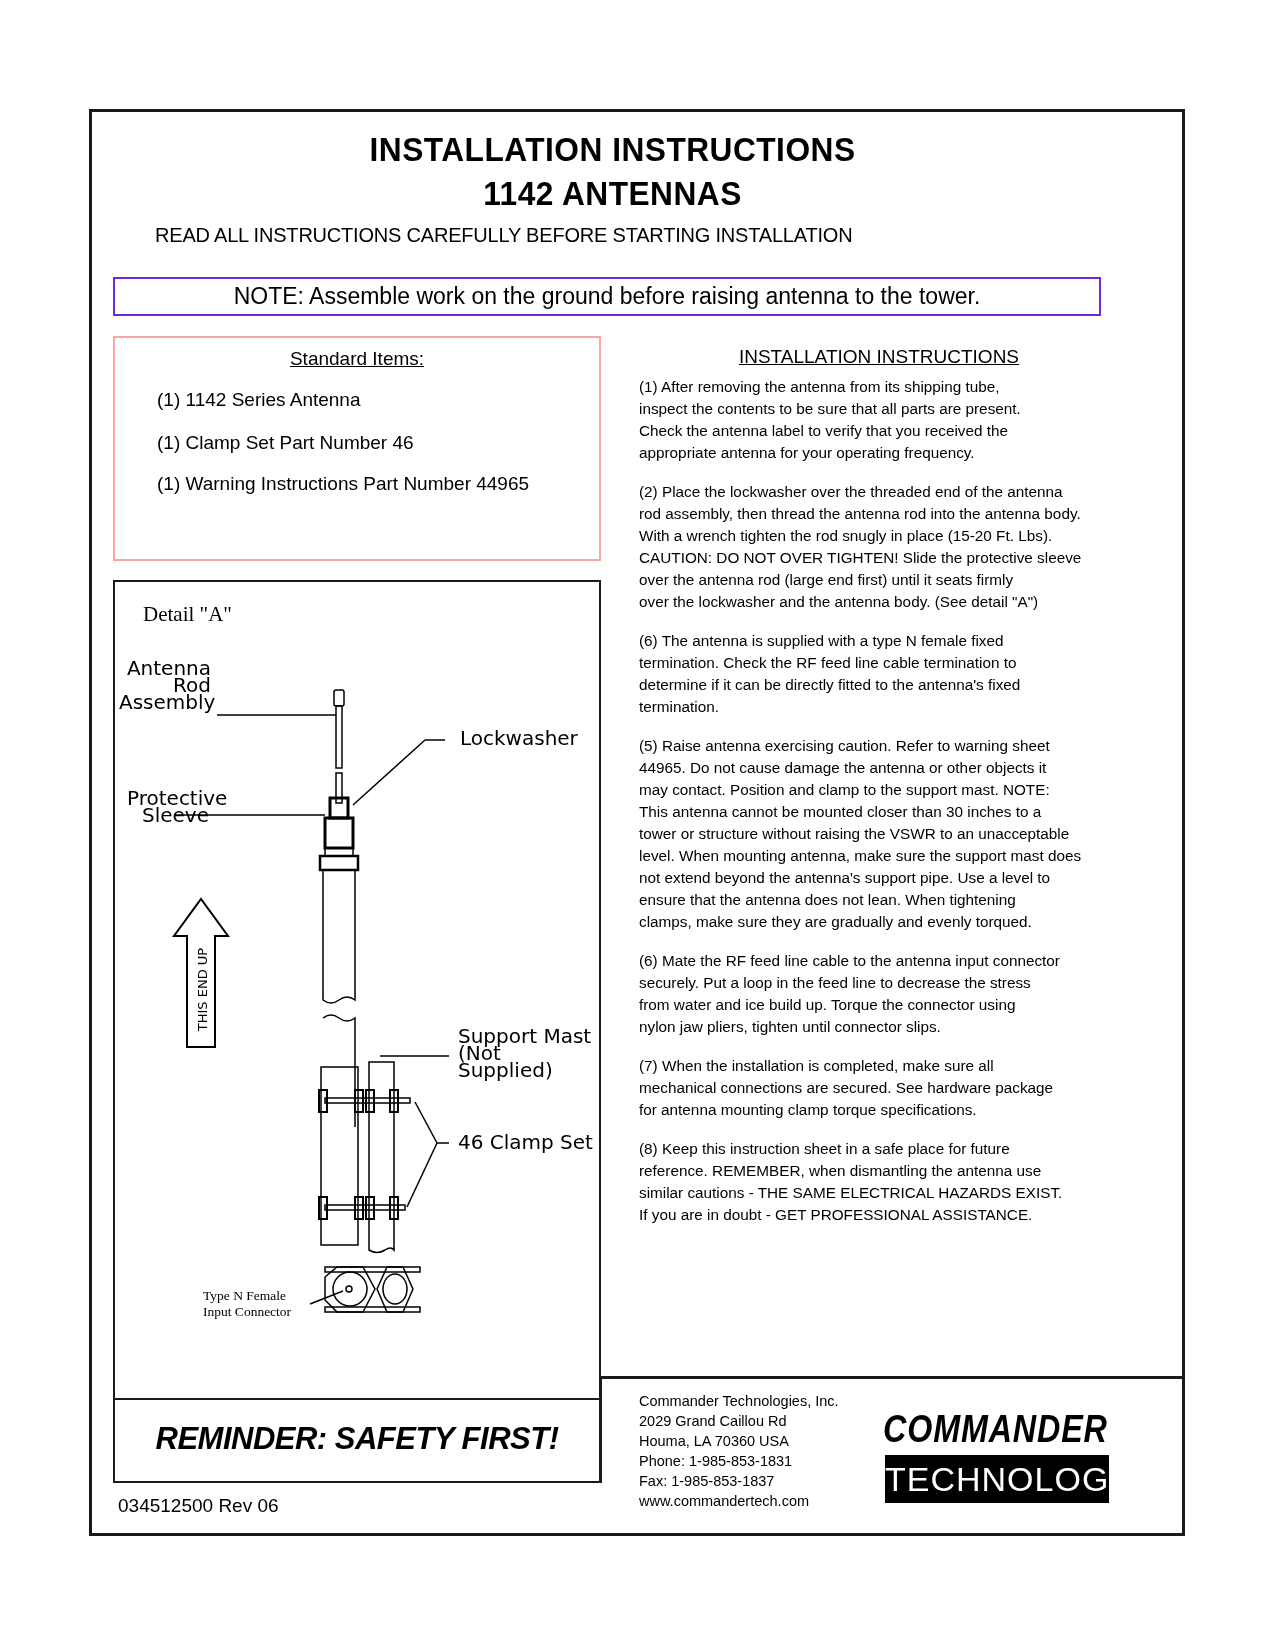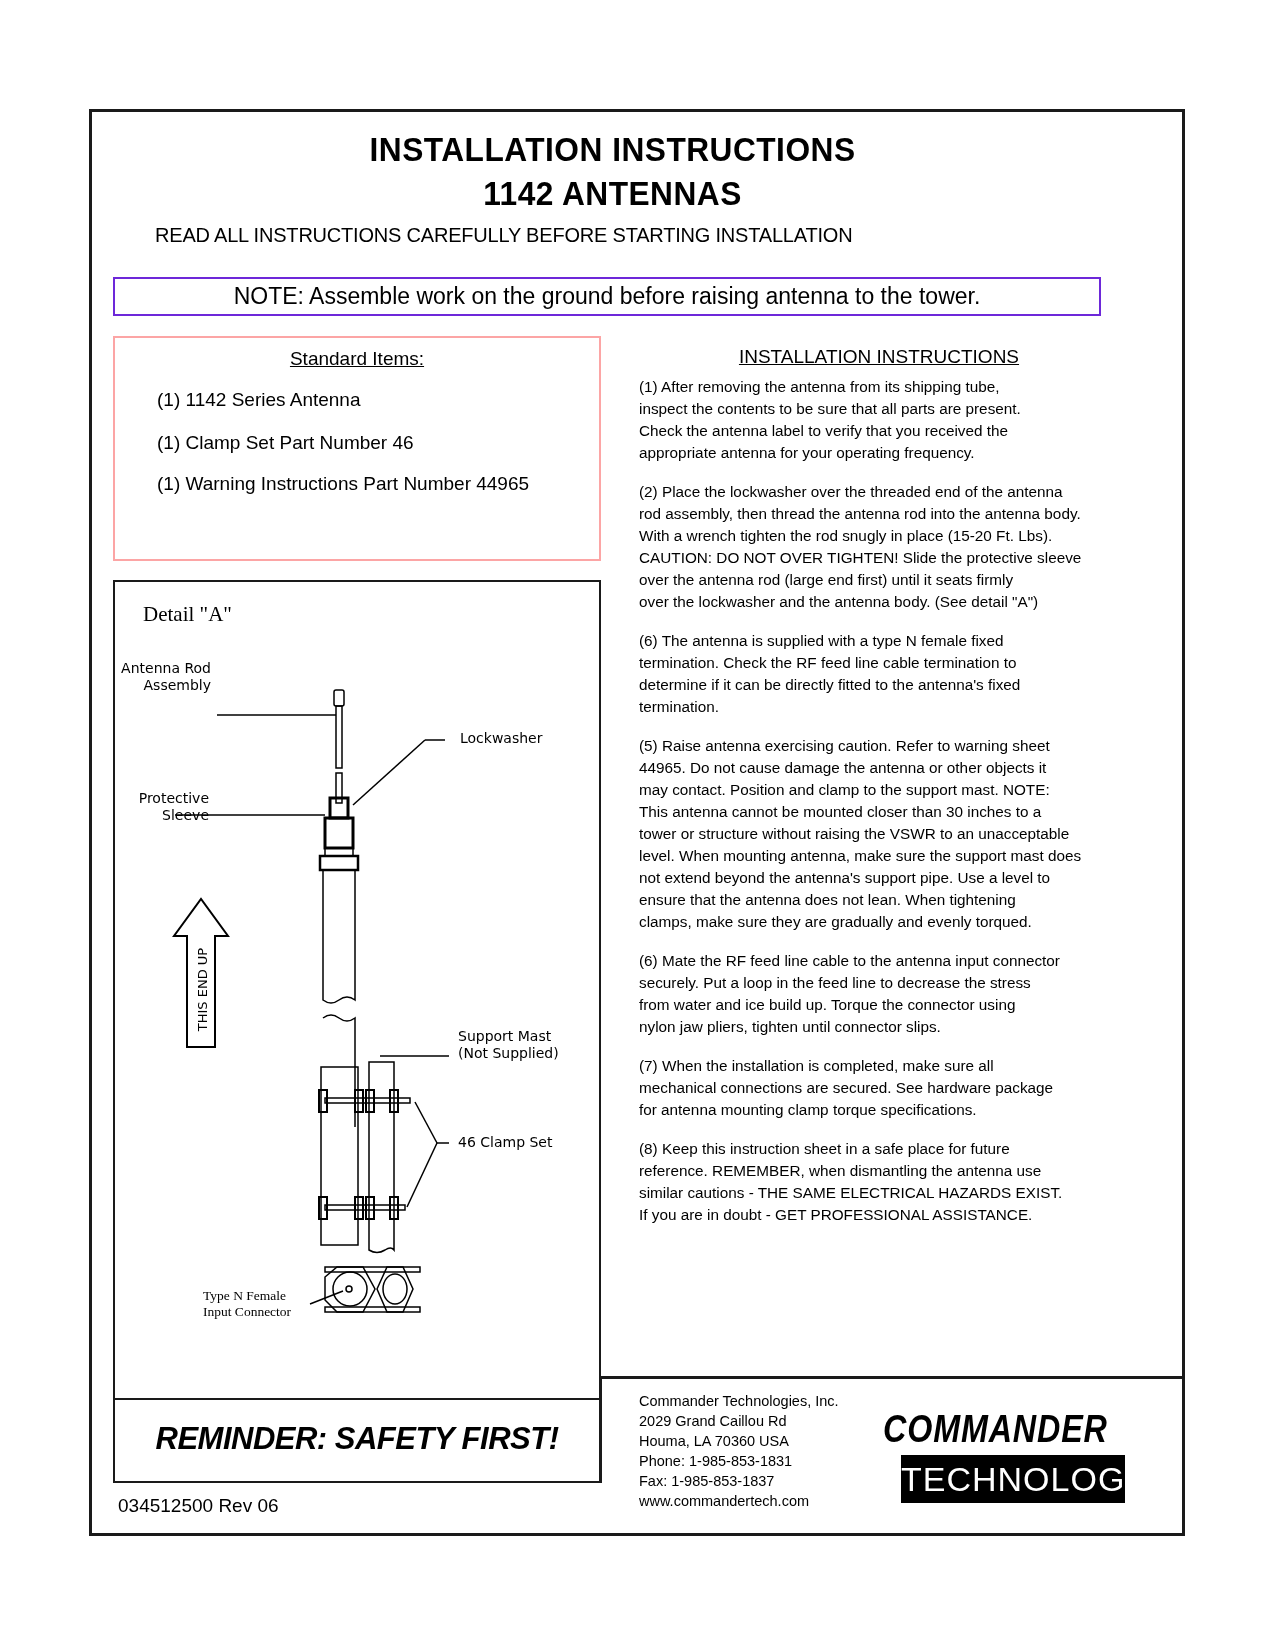--- a/index.html
+++ b/index.html
@@ -9,33 +9,33 @@
   .t1 { top:131px; left:-25px; }
   .t2 { top:175px; left:-25px; }
   .readall { position:absolute; top:224px; left:155px; width:920px; font-size:20px; letter-spacing:-0.2px; }
   .note { position:absolute; left:113px; top:277px; width:988px; height:39px; border:2px solid #6d28d9; box-sizing:border-box; text-align:center; font-size:23px; line-height:35px; font-family:"Liberation Sans Narrow","Liberation Sans", sans-serif; }
   .std { position:absolute; left:113px; top:336px; width:488px; height:225px; border:2px solid #fca5a5; box-sizing:border-box; font-family:"Liberation Sans", sans-serif; }
   .std .hdr { position:absolute; top:10px; left:0; width:100%; text-align:center; font-size:19px; text-decoration:underline; }
   .std .item { position:absolute; left:14px; font-size:19px;margin-left:28px; }
   .detail { position:absolute; left:113px; top:580px; width:488px; height:820px; border:2px solid #1a1a1a; box-sizing:border-box; }
   .detail .dlabel { position:absolute; left:28px; top:20px; font-family:"Liberation Serif", serif; font-size:21px; }
   .detail svg { position:absolute; left:0; top:0; }
-  .callout { position:absolute; font-size:14px; font-family:"DejaVu Sans", sans-serif; line-height:17px; }
+  .callout { position:absolute; font-size:20px; font-family:"DejaVu Sans", sans-serif; line-height:17px; }
   .serif-call { font-family:"Liberation Serif", serif; font-size:13.5px; line-height:16px; }
   .reminder { position:absolute; left:113px; top:1398px; width:488px; height:85px; border:2px solid #1a1a1a; border-top:none; box-sizing:border-box; text-align:center; font-weight:bold; font-style:italic; font-size:31px; line-height:82px; letter-spacing:-0.5px; }
   .revision { position:absolute; left:118px; top:1495px; font-size:19px; }
   .instr { position:absolute; left:639px; top:346px; width:520px; font-size:15.3px; line-height:22px; }
   .instr .ihdr { text-align:center; font-size:19px; text-decoration:underline; margin-left:-40px; margin-bottom:8px; }
   .instr p { margin:0 0 17px 0; white-space:pre-line; }
   .divider-h { position:absolute; left:601px; top:1376px; width:582px; height:3px; background:#1a1a1a; }
   .divider-v { position:absolute; left:600px; top:1376px; width:2px; height:107px; background:#1a1a1a; }
   .contact { position:absolute; left:639px; top:1391px; font-size:14.5px; line-height:20px; }
   .logo { position:absolute; left:883px; top:1408px; width:230px; }
   .logo .l1 { font-size:38px; font-weight:bold; font-style:italic; letter-spacing:1px; font-family:"Liberation Sans Narrow","Liberation Sans", sans-serif; transform:scaleX(0.85); transform-origin:left; white-space:nowrap; }
-  .logo .l2 { margin-top:4px; margin-left:18px; width:224px; height:48px; background:#000; color:#fff; font-size:34px; text-align:center; line-height:48px; letter-spacing:1px; font-family:"Liberation Sans Narrow","Liberation Sans", sans-serif; }
+  .logo .l2 { margin-top:4px; margin-left:2px; width:224px; height:48px; background:#000; color:#fff; font-size:34px; text-align:center; line-height:48px; letter-spacing:1px; font-family:"Liberation Sans Narrow","Liberation Sans", sans-serif; }
 </style>
 </head>
 <body>
 
 <div class="frame"></div>
 
 <div class="title t1">INSTALLATION INSTRUCTIONS</div>
 <div class="title t2">1142 ANTENNAS</div>
 <div class="readall">READ ALL INSTRUCTIONS CAREFULLY BEFORE STARTING INSTALLATION</div>
 <div class="note">NOTE: Assemble work on the ground before raising antenna to the tower.</div>

